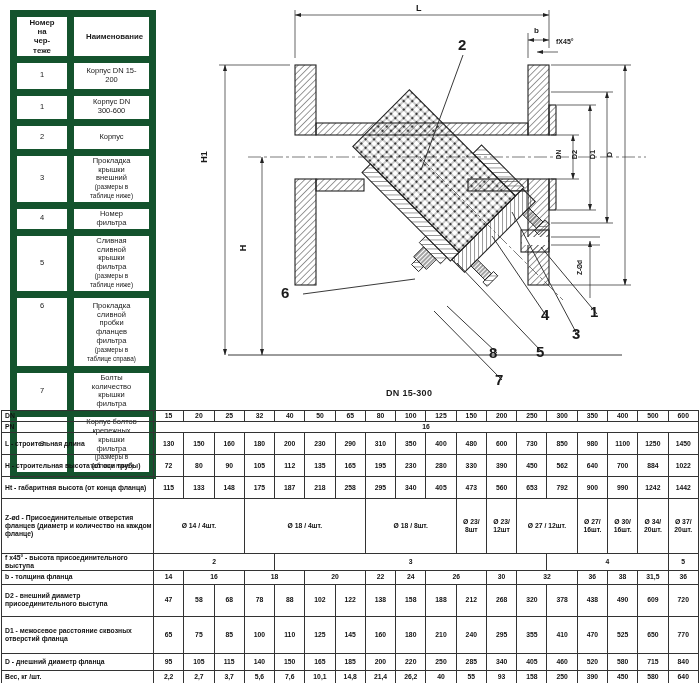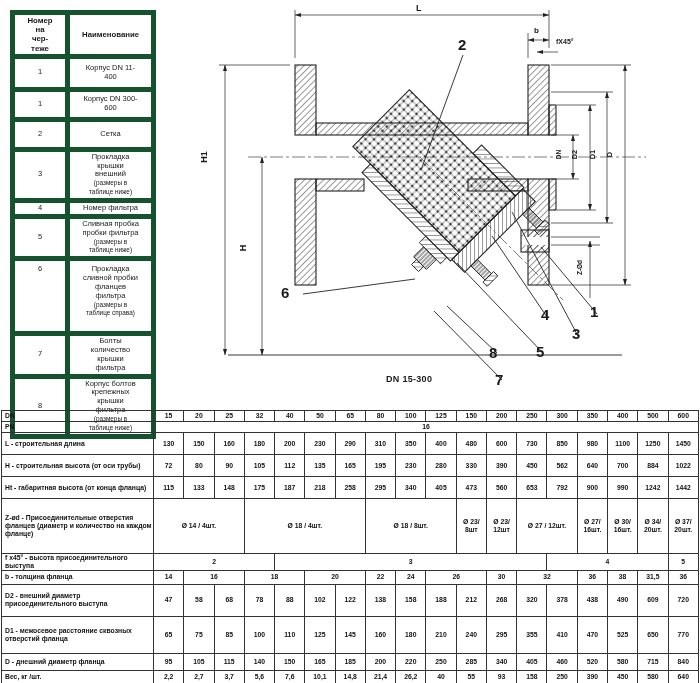--- a/index.html
+++ b/index.html
@@ -1,19 +1,19 @@
 <!DOCTYPE html>
 <html><head>
 <meta charset="utf-8">
 <style>
   html,body{margin:0;padding:0;}
   body{width:700px;height:683px;background:#ffffff;font-family:"Liberation Sans",sans-serif;color:#1a1a1a;overflow:hidden;position:relative;}
   
   .parts-table{position:absolute;left:10px;top:10px;width:146px;border-collapse:collapse;table-layout:fixed;}
-  .parts-table td,.parts-table th{border:5px solid #14532d;padding:1px 12px;text-align:center;vertical-align:middle;font-size:7.5px;line-height:1.18;}
+  .parts-table td,.parts-table th{border:7px solid #14532d;padding:1px 12px;text-align:center;vertical-align:middle;font-size:7.5px;line-height:1.18;}
   .parts-table th{font-weight:bold;font-size:7.8px;}
   .parts-table .pnum{width:26px;}
   .parts-table .note{font-size:6.4px;}
   .ph{height:34px;white-space:pre-line;}
   .pr0{height:33px}.pr1{height:30px}.pr2{height:30px}.pr3{height:35px}.pr4{height:15px}
   .pr5{height:35px}.pr6{height:75px}.pr6 td{vertical-align:top;padding-top:4px;}
   .pr7{height:37px}.pr8{height:48px}
   
   .drawing{position:absolute;left:0;top:0;width:700px;height:406px;}
   .drawing svg{position:absolute;left:0;top:0;}
@@ -141,56 +141,56 @@
 
   <span class="pnolbl" style="left:458px;top:36px;">2</span>
   <span class="pnolbl" style="left:281px;top:284px;">6</span>
   <span class="pnolbl" style="left:489px;top:344px;">8</span>
   <span class="pnolbl" style="left:495px;top:371px;">7</span>
   <span class="pnolbl" style="left:536px;top:343px;">5</span>
   <span class="pnolbl" style="left:541px;top:306px;">4</span>
   <span class="pnolbl" style="left:572px;top:325px;">3</span>
   <span class="pnolbl" style="left:590px;top:303px;">1</span>
 
-  <span class="caption" style="left:386px;top:374px;">DN 15-300</span>
+  <span class="caption" style="left:386px;top:388px;">DN 15-300</span>
 </div>
 
 <table class="parts-table">
   <thead>
     <tr>
       <th class="pnum ph">Номер
 на чер-
 теже</th>
       <th class="ph">Наименование</th>
     </tr>
   </thead>
   <tbody>
       <tr class="pr0">
         <td class="pnum">1</td>
-        <td><span>Корпус DN 11-400</span></td>
+        <td><span>Корпус DN 15-200</span></td>
       </tr>
       <tr class="pr1">
         <td class="pnum">1</td>
         <td><span>Корпус DN 300-600</span></td>
       </tr>
       <tr class="pr2">
         <td class="pnum">2</td>
-        <td><span>Сетка</span></td>
+        <td><span>Корпус</span></td>
       </tr>
       <tr class="pr3">
         <td class="pnum">3</td>
         <td><span>Прокладка крышки внешний </span><span class="note">(размеры в таблице ниже)</span></td>
       </tr>
       <tr class="pr4">
         <td class="pnum">4</td>
         <td><span>Номер фильтра</span></td>
       </tr>
       <tr class="pr5">
         <td class="pnum">5</td>
-        <td><span>Сливная пробка пробки фильтра </span><span class="note">(размеры в таблице ниже)</span></td>
+        <td><span>Сливная сливной крышки фильтра </span><span class="note">(размеры в таблице ниже)</span></td>
       </tr>
       <tr class="pr6">
         <td class="pnum">6</td>
         <td><span>Прокладка сливной пробки фланцев фильтра </span><span class="note">(размеры в таблице справа)</span></td>
       </tr>
       <tr class="pr7">
         <td class="pnum">7</td>
         <td><span>Болты количество крышки фильтра</span></td>
       </tr>
       <tr class="pr8">

